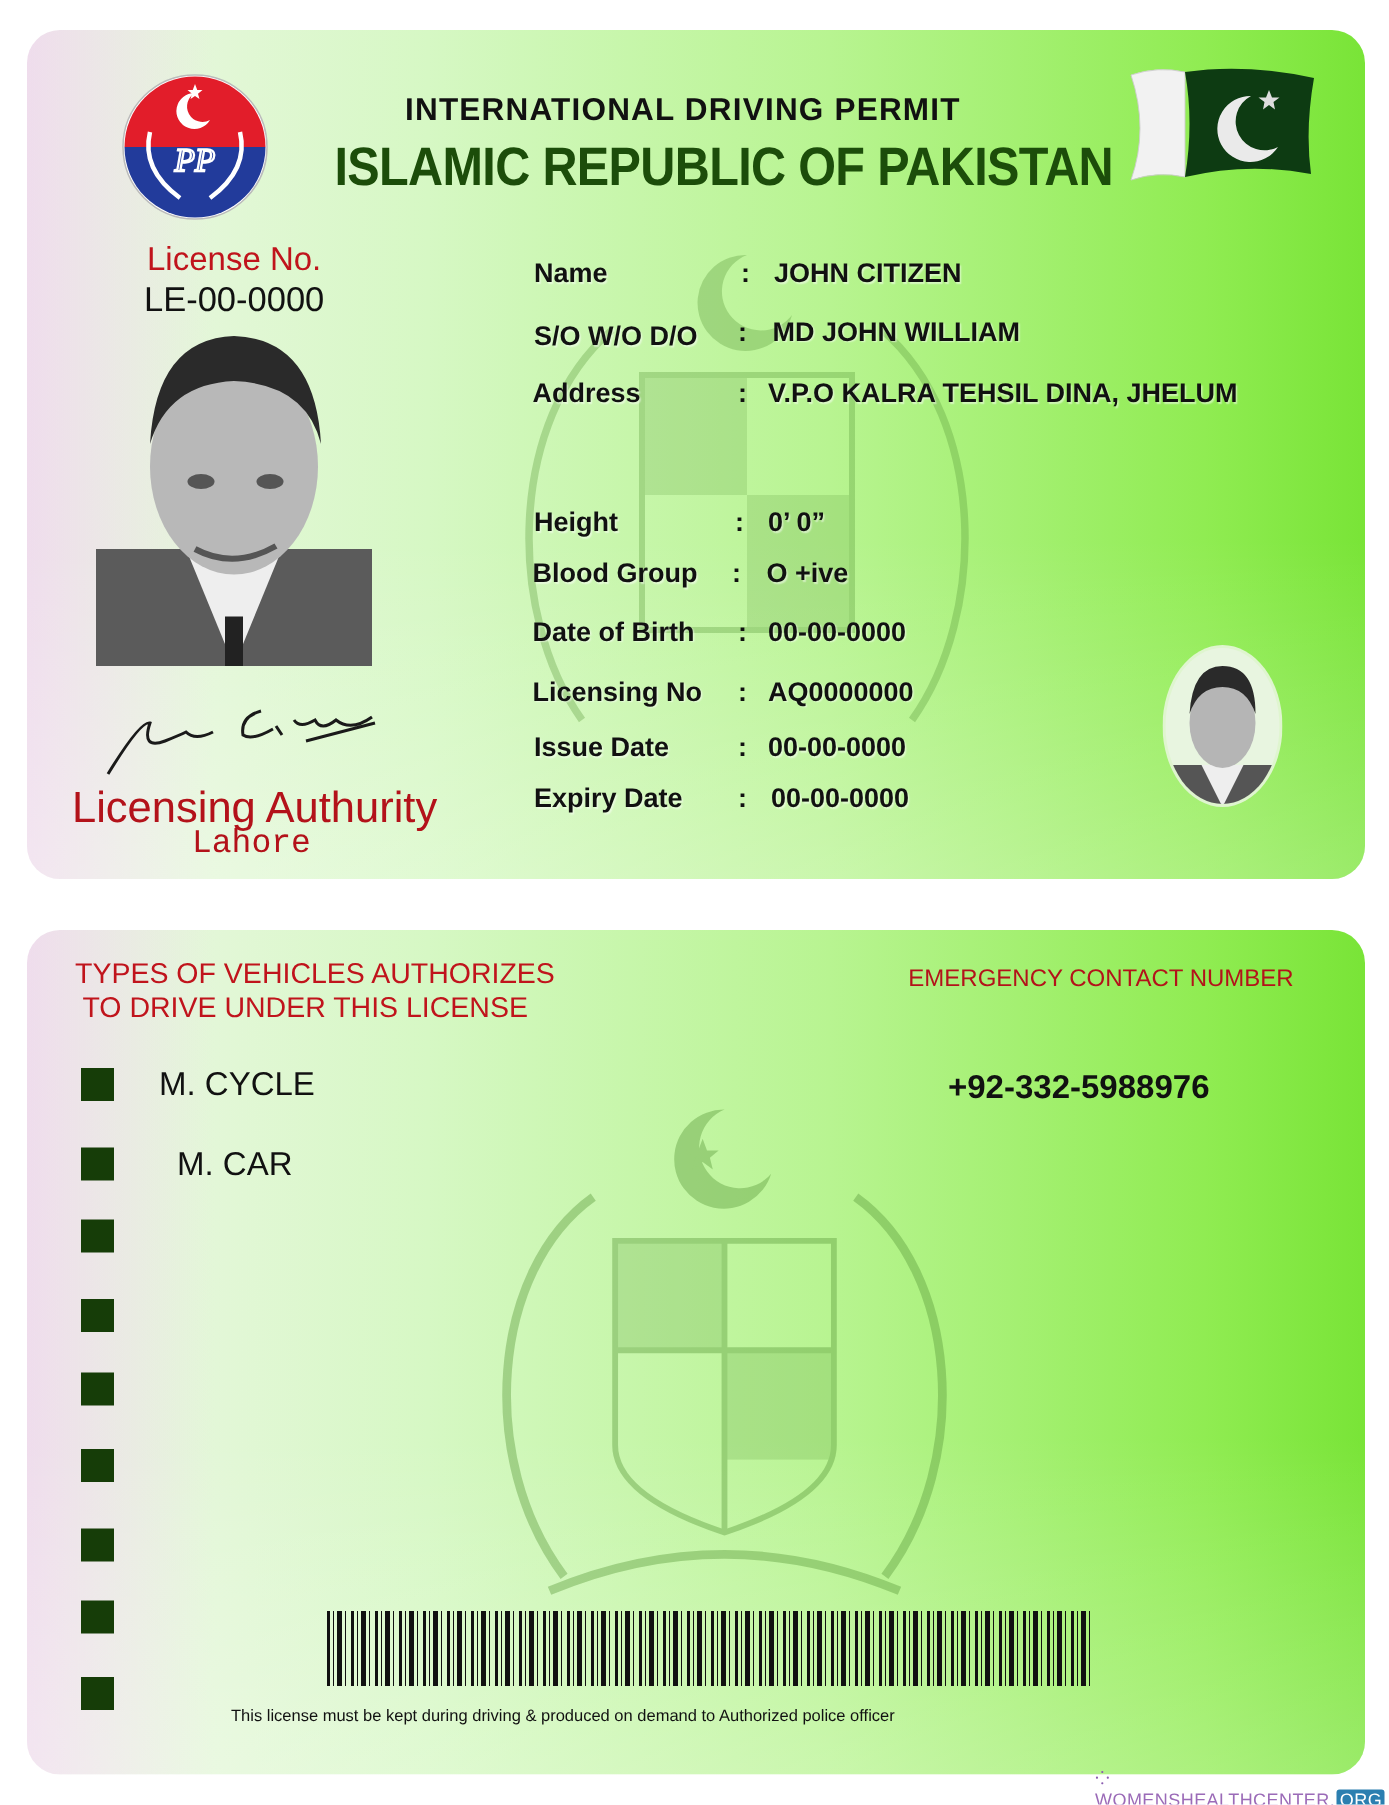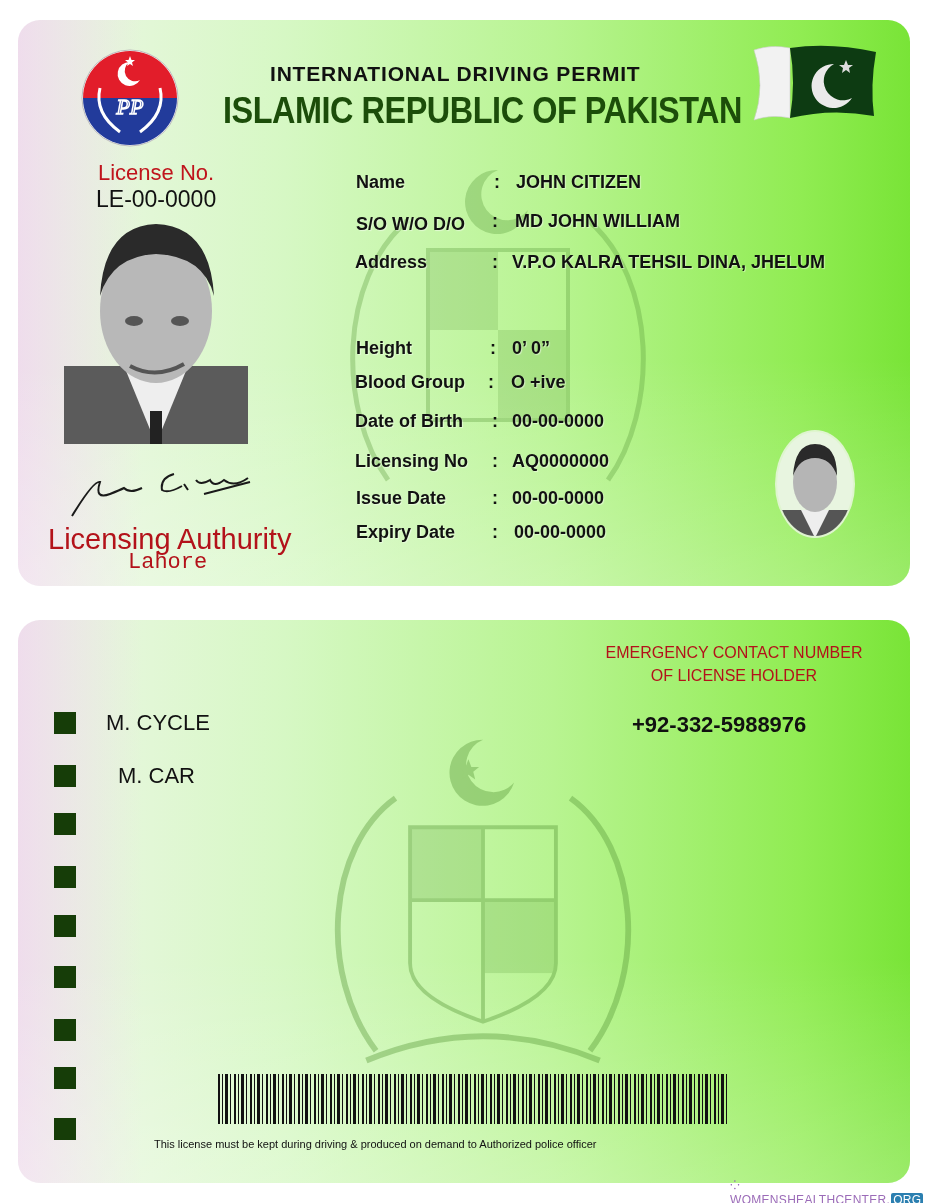--- a/index.html
+++ b/index.html
@@ -172,24 +172,27 @@
     </g>
     <path d="M180 10 a34 34 0 1 0 32 44 a28 28 0 1 1 -32 -44z" fill="#5a9a3a"></path>
     <polygon points="165,30 168,38 176,38 170,43 172,51 165,46 158,51 160,43 154,38 162,38" fill="#5a9a3a"></polygon>
     <path d="M105 100 L255 100 L255 240 Q255 275 180 300 Q105 275 105 240z" fill="none" stroke="#5a9a3a" stroke-width="4"></path>
     <rect x="105" y="100" width="75" height="75" fill="#5a9a3a" opacity="0.55"></rect>
     <rect x="180" y="175" width="75" height="75" fill="#5a9a3a" opacity="0.55"></rect>
     <line x1="180" y1="100" x2="180" y2="300" stroke="#5a9a3a" stroke-width="4"></line>
     <line x1="105" y1="175" x2="255" y2="175" stroke="#5a9a3a" stroke-width="4"></line>
   </svg>
 
+  <div class="abs types">
+    <div>TYPES OF VEHICLES AUTHORIZES</div>
+    <div style="white-space:pre;"> TO DRIVE UNDER THIS LICENSE</div>
+  </div>
 
   <div class="abs emerg">
     <div>EMERGENCY CONTACT NUMBER</div>
-    <div>OF LICENSE HOLDER</div>
   </div>
   <div class="abs phone">+92-332-5988976</div>
 
   <div class="bullet" style="top:92px;"></div>
   <div class="vlabel" style="top:90px;">M. CYCLE</div>
   <div class="bullet" style="top:145px;"></div>
   <div class="vlabel" style="top:143px;margin-left:12px;">M. CAR</div>
   <div class="bullet" style="top:193px;"></div>
   <div class="bullet" style="top:246px;"></div>
   <div class="bullet" style="top:295px;"></div>

